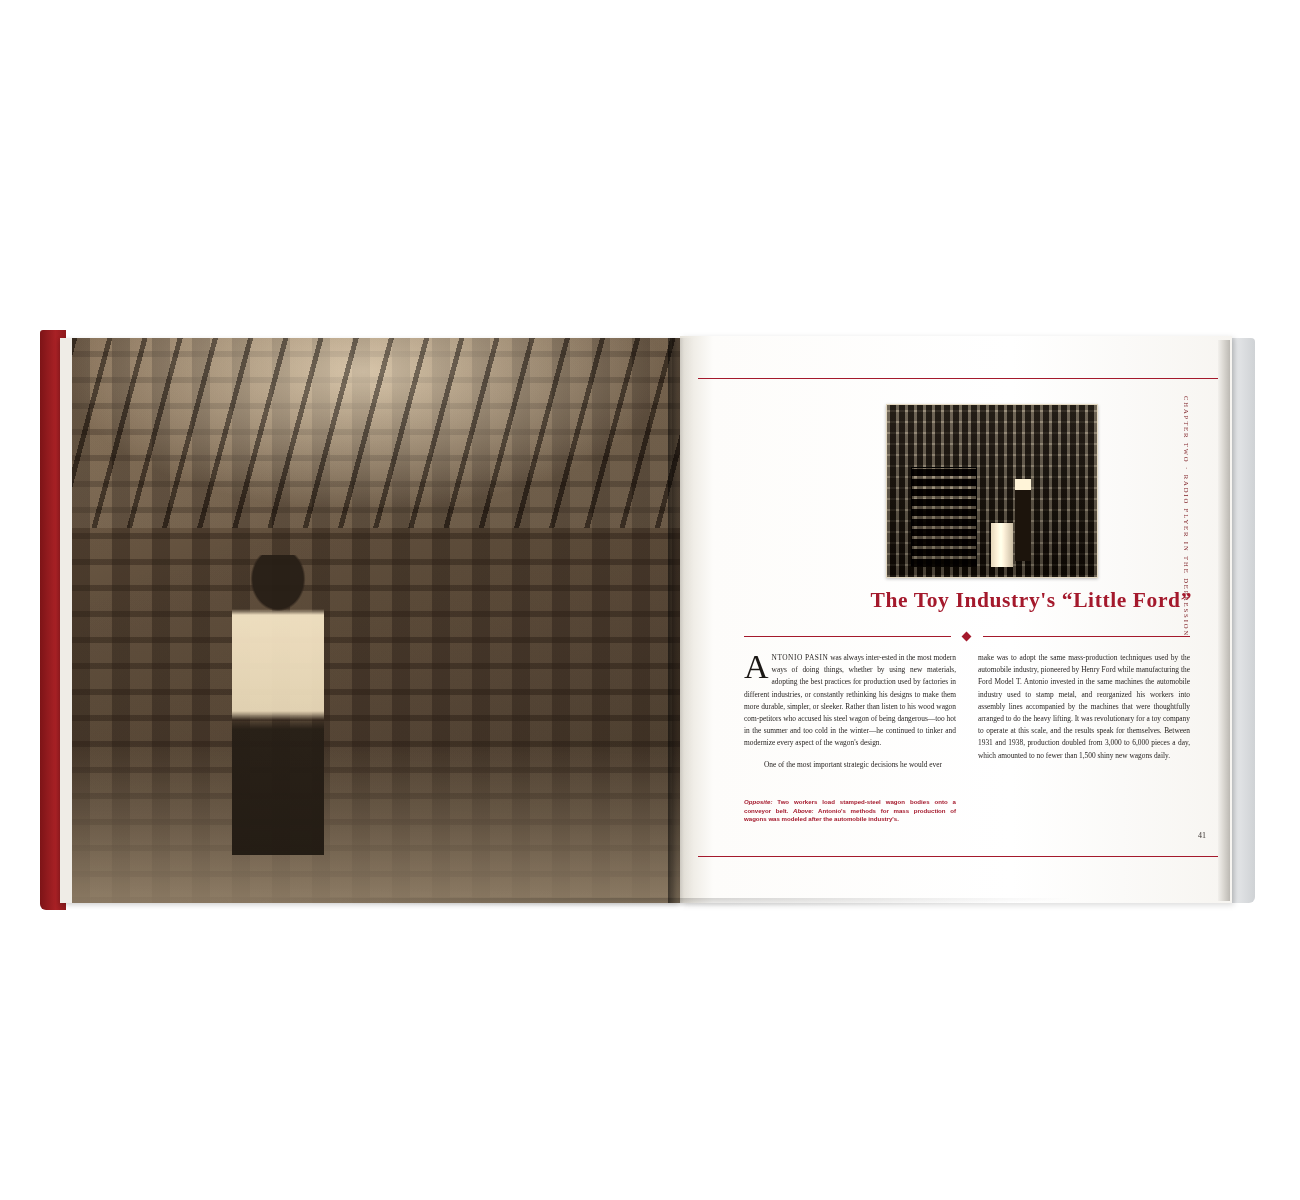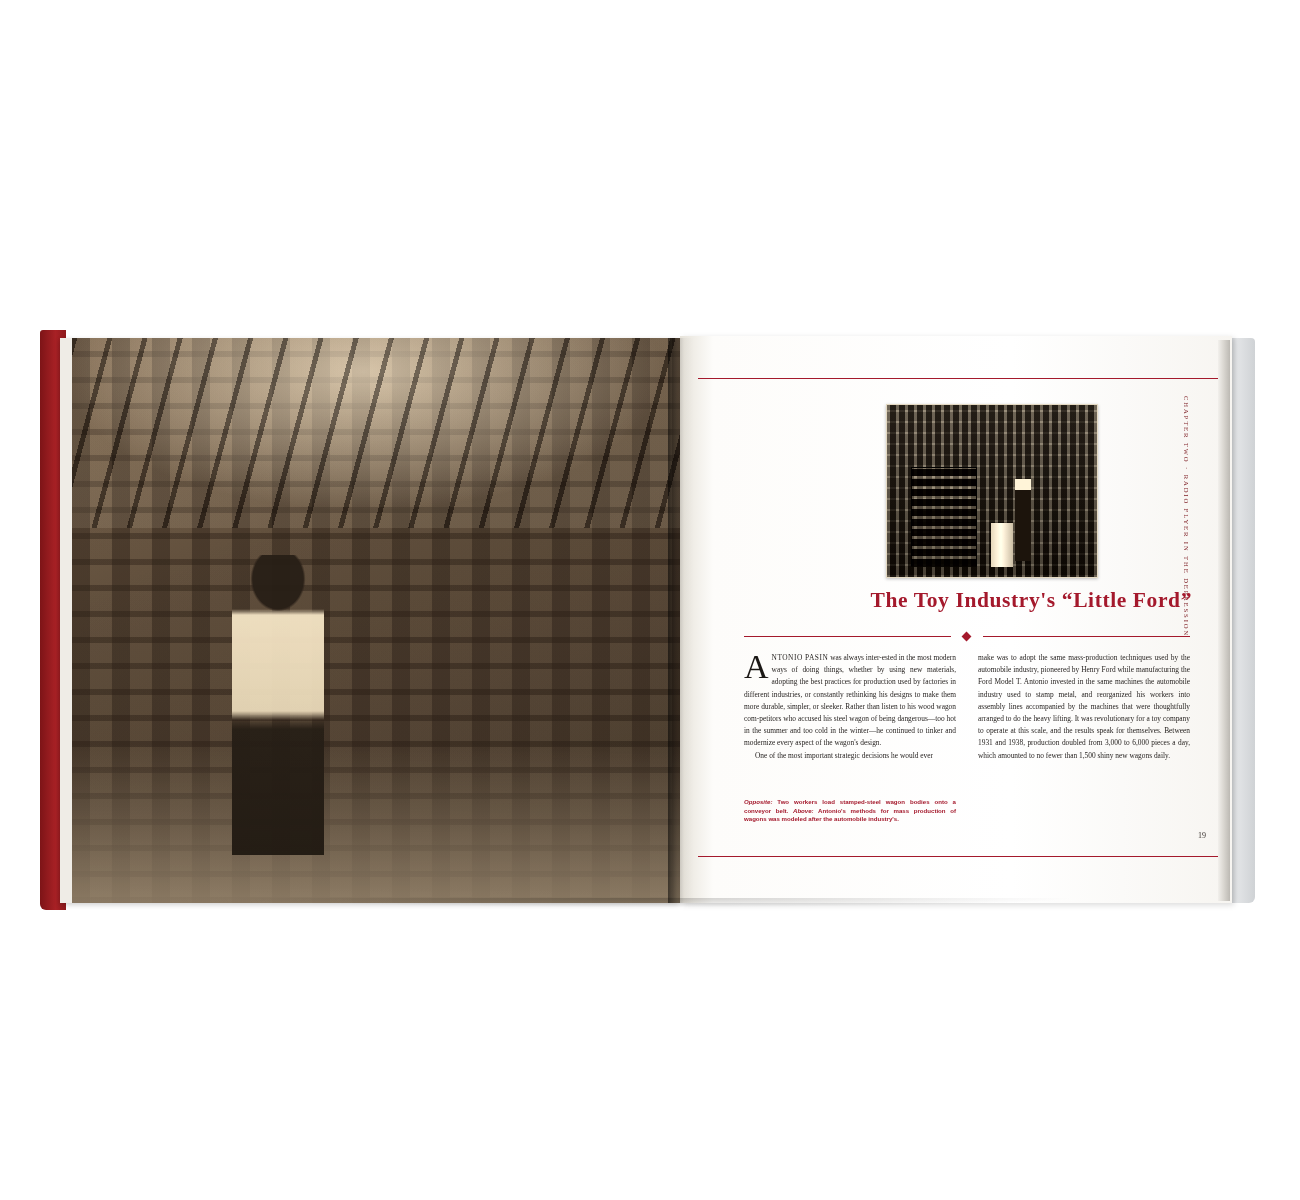--- a/index.html
+++ b/index.html
@@ -389,36 +389,36 @@
       <div class="ornament">
         <div class="line l"></div>
         <div class="dia"></div>
         <div class="line r"></div>
       </div>
 
       <div class="col col-left">
         <p style="margin:0;">
           <span class="dropcap">A</span><span class="smallcaps">NTONIO PASIN</span><span> was always inter-ested in the most modern ways of doing things, whether by using new materials, adopting the best practices for production used by factories in different industries, or constantly rethinking his designs to make them more durable, simpler, or sleeker. Rather than listen to his wood wagon com-petitors who accused his steel wagon of being dangerous—too hot in the summer and too cold in the winter—he continued to tinker and modernize every aspect of the wagon's design.</span>
         </p>
-        <p style="margin:0;" class="indent">
+        <p style="margin:9px;" class="indent">
           <span>One of the most important strategic decisions he would ever</span>
         </p>
       </div>
 
       <div class="col col-right">
         <p style="margin:0;font-family:Liberation Serif, serif;">
           <span>make was to adopt the same mass-production techniques used by the automobile industry, pioneered by Henry Ford while manufacturing the Ford Model T. Antonio invested in the same machines the automobile industry used to stamp metal, and reorganized his workers into assembly lines accompanied by the machines that were thoughtfully arranged to do the heavy lifting. It was revolutionary for a toy company to operate at this scale, and the results speak for themselves. Between 1931 and 1938, production doubled from 3,000 to 6,000 pieces a day, which amounted to no fewer than 1,500 shiny new wagons daily.</span>
         </p>
       </div>
 
       <div class="caption">
         <i>Opposite:</i><span> Two workers load stamped-steel wagon bodies onto a conveyor belt. </span><i>Above:</i><span> Antonio's methods for mass production of wagons was modeled after the automobile industry's.</span>
       </div>
 
-      <div class="folio">19</div>
+      <div class="folio">41</div>
 
     </div>
   </div>
 
   <div class="page-edge"></div>
 </div>
 
 <div class="book-shadow"></div>
 
 </body></html>

